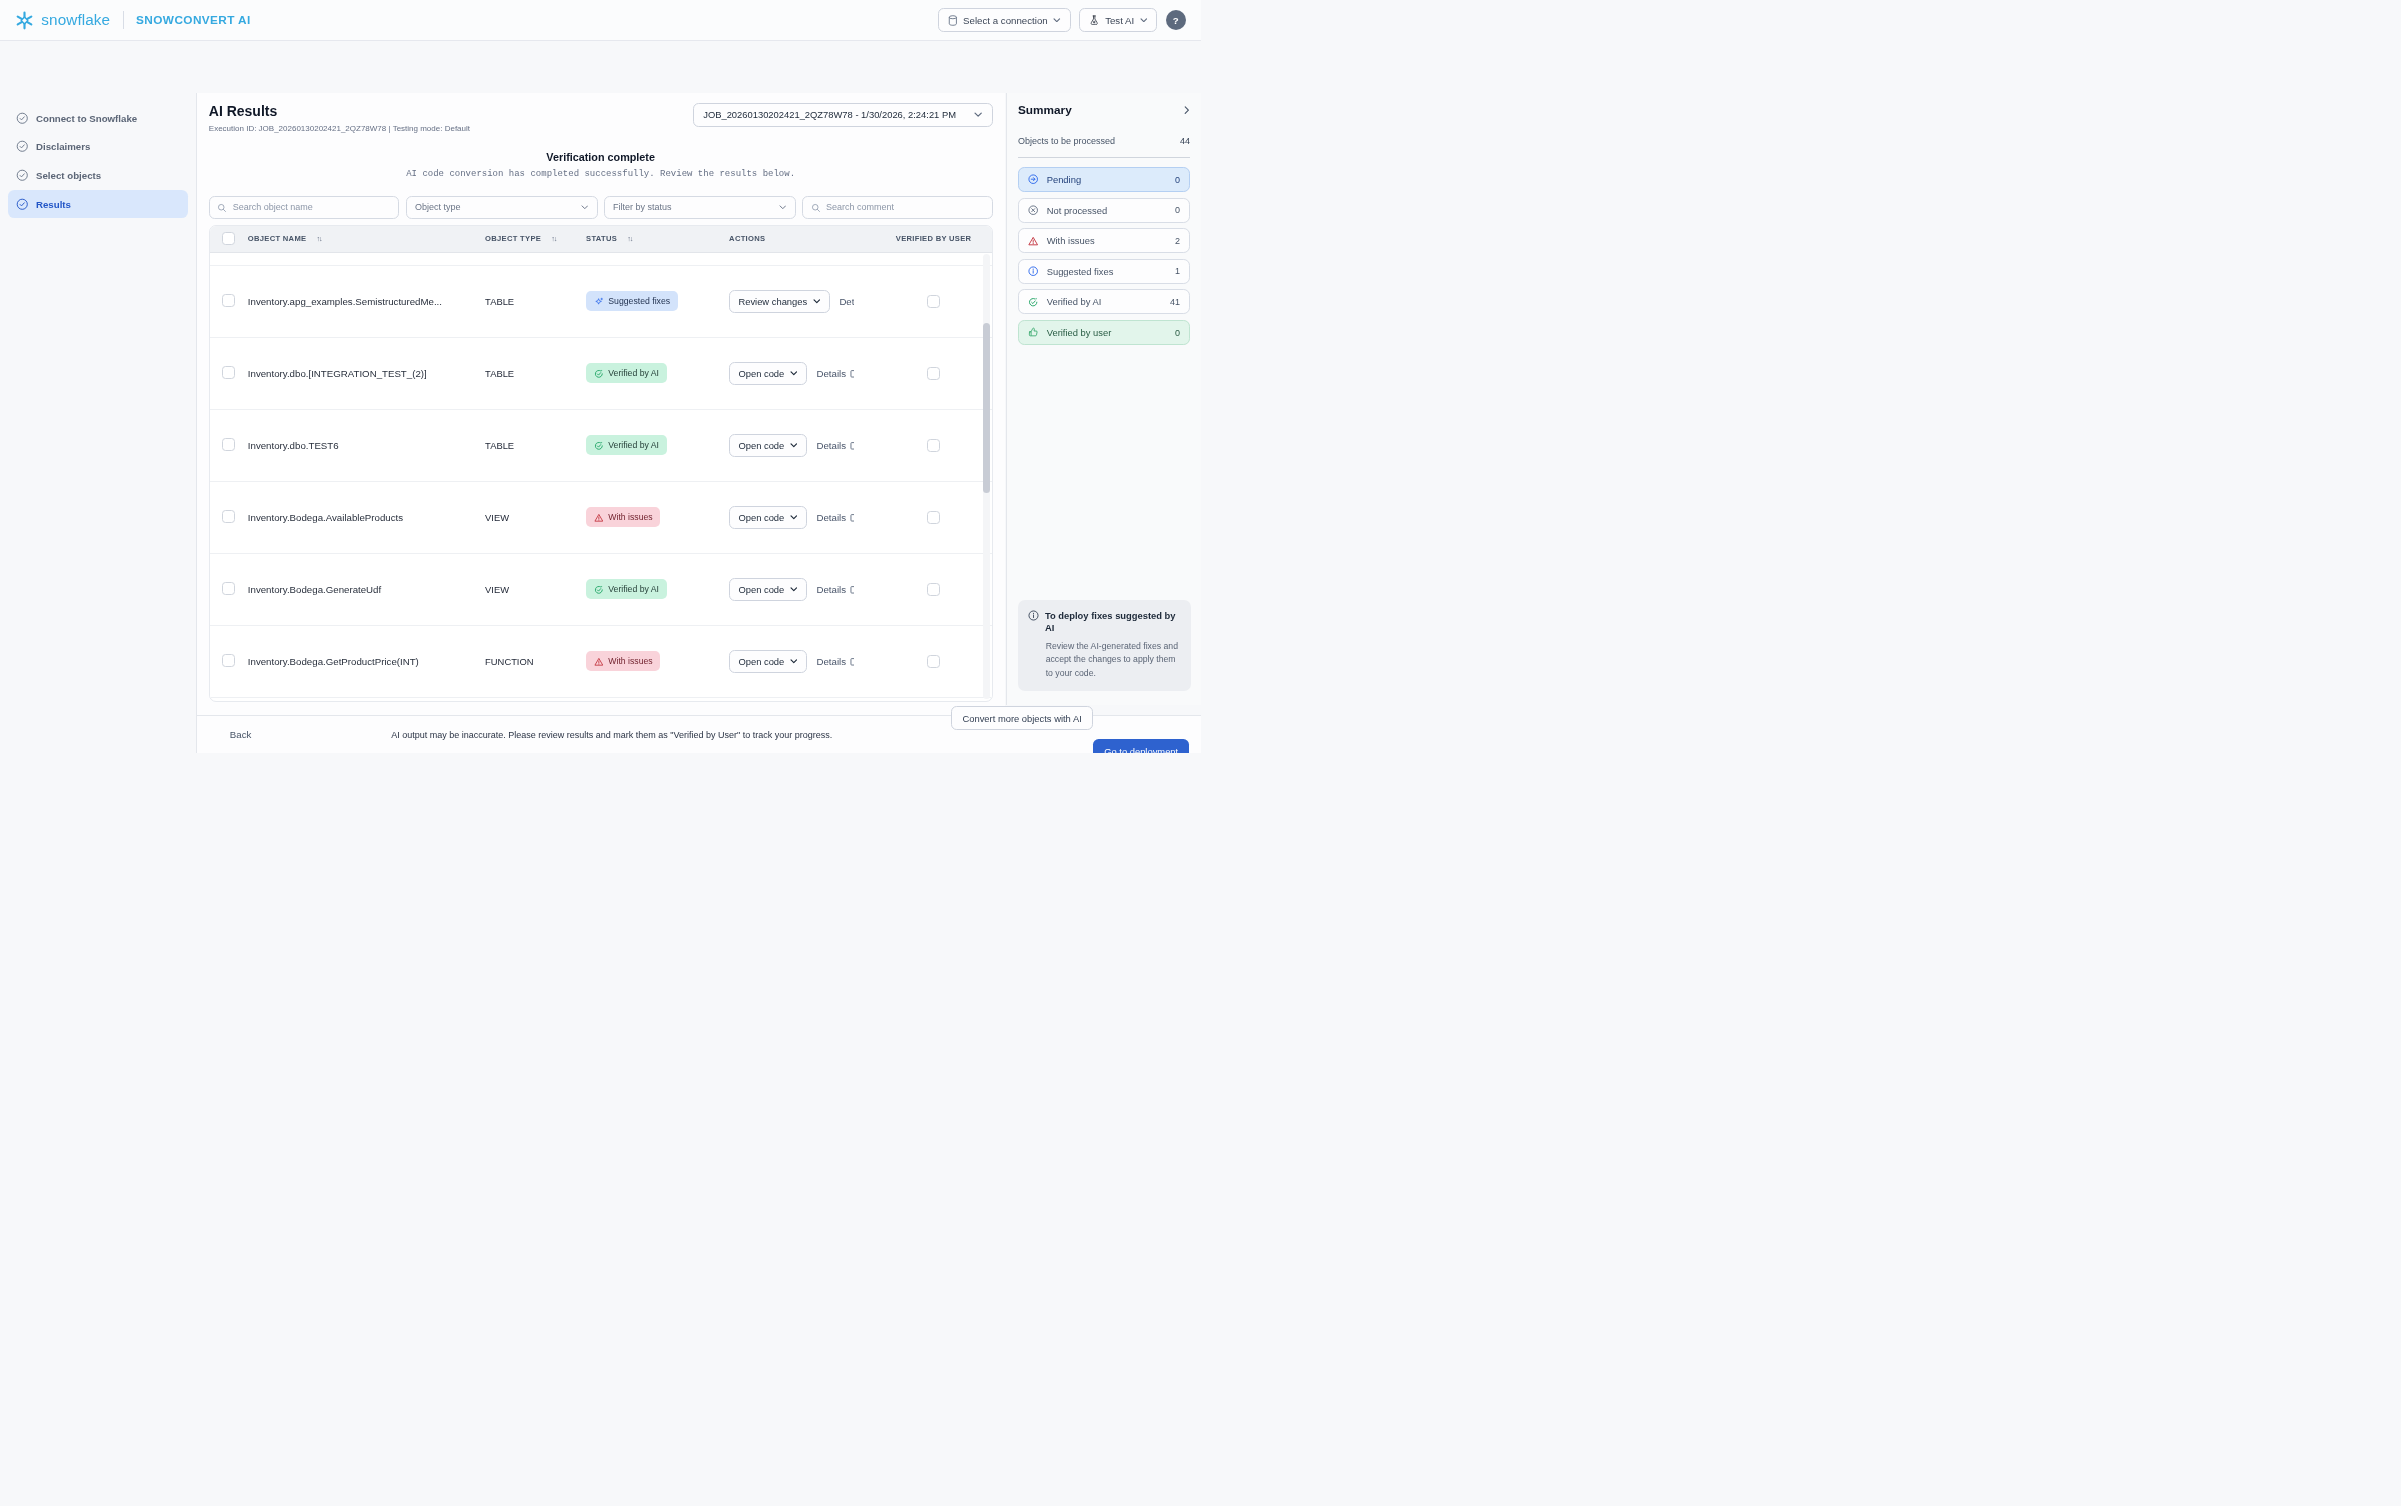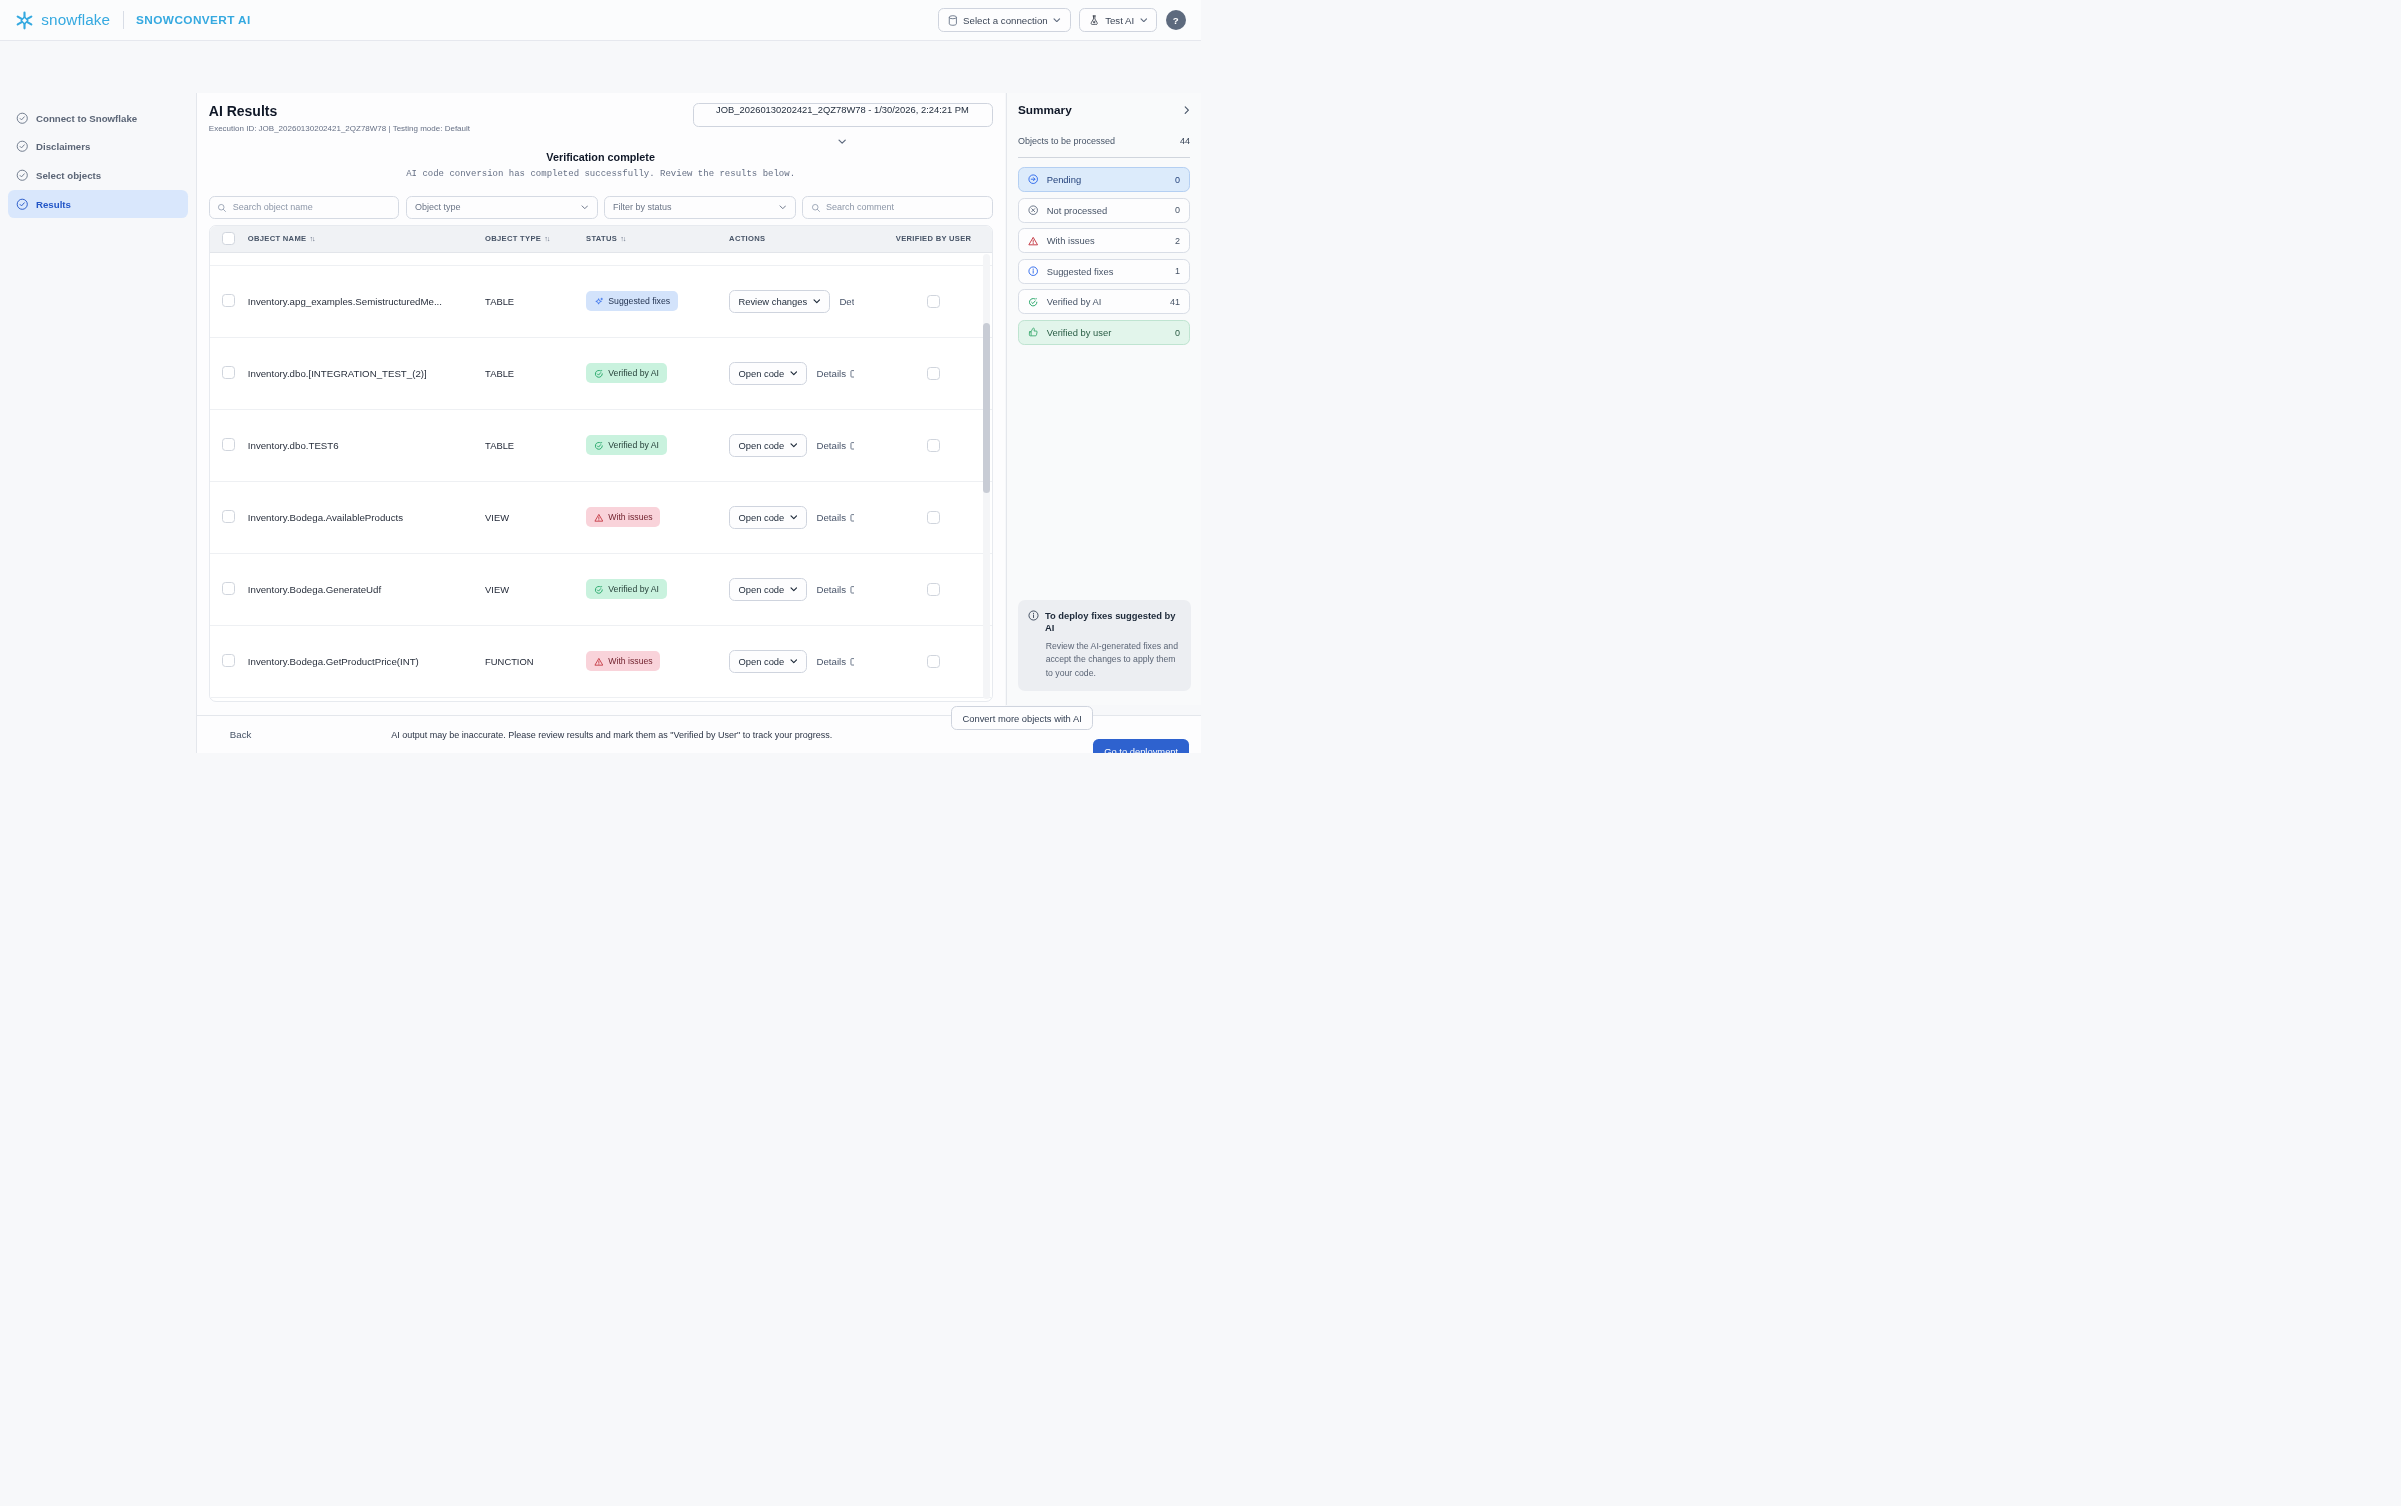--- a/index.html
+++ b/index.html
@@ -39,42 +39,42 @@
           font-size:9.7px; font-weight:700; color:#5b6576; cursor:pointer; margin-bottom:0.7px;}
   .step .sicon { display:flex; color:#6b7689; }
   .step[data-kind="true"] { background:#d9e7fc; color:var(--link-blue,#2356c7); }
   .step[data-kind="true"] .sicon { color:var(--link-blue,#2356c7); }
 
   
   .content { position:absolute; top:93px; left:197px; width:808px; bottom:38px; background:#fdfdfe; padding:9.7px 12.5px 0 11.8px; }
   .main-title { font-size:14px; font-weight:800; color:#101828; }
   .exec-line { font-size:8px; color:#667085; margin-top:4.9px; }
   .jobselect { position:absolute; top:9.7px; right:12.5px; height:24px; min-width:300px; display:flex; align-items:center;
-               gap:24px; padding:0 9.7px; background:#fdfdfe; border:0.7px solid #cfd4de; border-radius:5.6px;
-               font-size:9.4px; color:#1d2939; cursor:pointer; justify-content:space-between;flex-direction:column;}
+               gap:17px; padding:0 9.7px; background:#fdfdfe; border:0.7px solid #cfd4de; border-radius:5.6px;
+               font-size:9.4px; color:#1d2939; cursor:pointer; justify-content:space-between;}
   .banner { text-align:center; margin-top:18px; }
   .banner h2 { font-size:10.8px; font-weight:800; color:#101828; }
   .banner p { font-size:9px; color:#667085; margin-top:6.3px;font-family:Liberation Mono, monospace; }
 
   .filters { display:flex; gap:6.3px; margin-top:16.7px; }
   .finput { flex:1; height:23.6px; border:0.7px solid #d5dae3; border-radius:5.6px; background:#fdfdfe;
             display:flex; align-items:center; gap:5.6px; padding:0 7.6px; }
   .finput input { border:none; outline:none; background:transparent; font-size:9px; color:#344054; width:100%;
                   font-family:inherit;}
   .finput input::placeholder { color:#8d97a8; }
   .fselect { flex:1; height:23.6px; border:0.7px solid #d5dae3; border-radius:5.6px; background:#fdfdfe;
              display:flex; align-items:center; justify-content:space-between; padding:0 8.3px; font-size:9px;
              color:#6b7587; cursor:pointer; }
 
   
   .table { margin-top:5.6px; border:0.7px solid #e7eaef; border-radius:7px; position:relative; background:#fff;
            height:477px; overflow:hidden; }
   .thead { display:grid; grid-template-columns:38px 1fr 90px 143px 168px 95px; align-items:center; height:27px;
            background:#f0f2f5; border-bottom:0.7px solid #e2e5ea; padding-right:10.4px; }
-  .thead .hcell { font-size:7.6px; font-weight:700; color:#475467; letter-spacing:0.3px; display:flex; align-items:center; gap:3px;}
+  .thead .hcell { font-size:7.6px; font-weight:700; color:#475467; letter-spacing:0.3px; display:flex; align-items:center; gap:10px;}
   .sort { font-size:7.3px; color:#667085; letter-spacing:-1px; cursor:pointer; }
   .partial-row { height:13.2px; border-bottom:0.7px solid #eef0f3; }
   .trow { display:grid; grid-template-columns:38px 1fr 90px 143px 168px 95px; align-items:center; height:72px;
           border-bottom:0.7px solid #eef0f3; padding-right:10.4px; background:#fff; }
   .c-check { padding-left:12.5px; }
   .checkbox { display:inline-block; width:13.2px; height:13.2px; border:1.1px solid #d0d5dd; border-radius:3.5px;
               background:#fff; cursor:pointer; }
   .c-name { font-size:9.7px; color:#29303d; padding-right:7px; white-space:nowrap; overflow:hidden; }
   .c-type { font-size:9.4px; color:#1d2433; }
   .c-status { padding-left:11px; }

